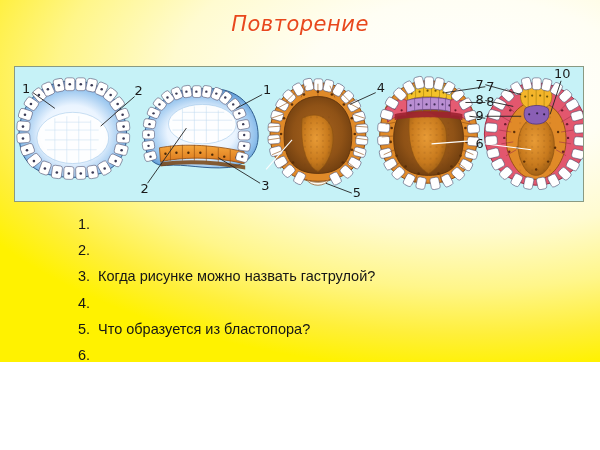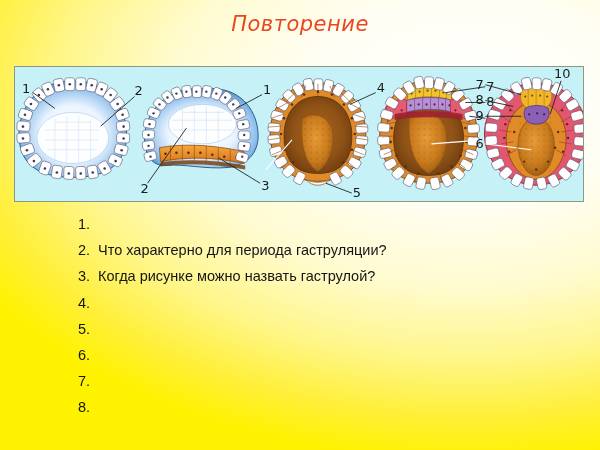--- a/index.html
+++ b/index.html
@@ -8,21 +8,21 @@
   }
   body {
     width: 600px;
     height: 450px;
     overflow: hidden;
     font-family: "Liberation Sans", sans-serif;
   }
   #slide {
     position: relative;
     width: 600px;
-    height: 450px;
+    height: 362px;
     background:
       radial-gradient(ellipse 95% 80% at 78% 22%, #ffffff 0%, #fffef4 28%, #fffbd0 52%, #fff68a 72%, #ffef3a 88%, #fff200 100%);
     overflow: hidden;
   }
   
   #title {
     position: absolute;
     top: 12px;
     left: 0;
     width: 600px;
@@ -525,31 +525,31 @@
       </g>
     </svg>
   </div>
 
   <ol id="question-list">
     <li>
       <span class="q-num">1.</span>
     </li>
     <li>
       <span class="q-num">2.</span>
-      <span class="q-text">Что характерно для периода гаструляции?</span>
     </li>
     <li>
       <span class="q-num">3.</span>
       <span class="q-text">Когда рисунке можно назвать гаструлой?</span>
     </li>
     <li>
       <span class="q-num">4.</span>
     </li>
     <li>
       <span class="q-num">5.</span>
+      <span class="q-text">Что образуется из бластопора?</span>
     </li>
     <li>
       <span class="q-num">6.</span>
     </li>
     <li>
       <span class="q-num">7.</span>
     </li>
     <li>
       <span class="q-num">8.</span>
     </li>

